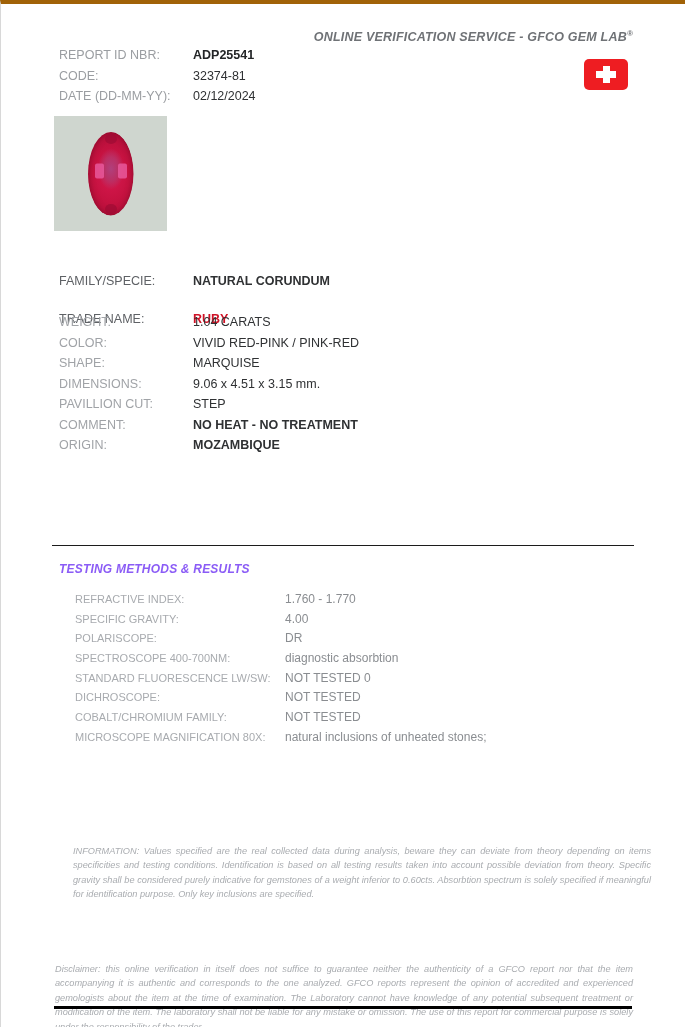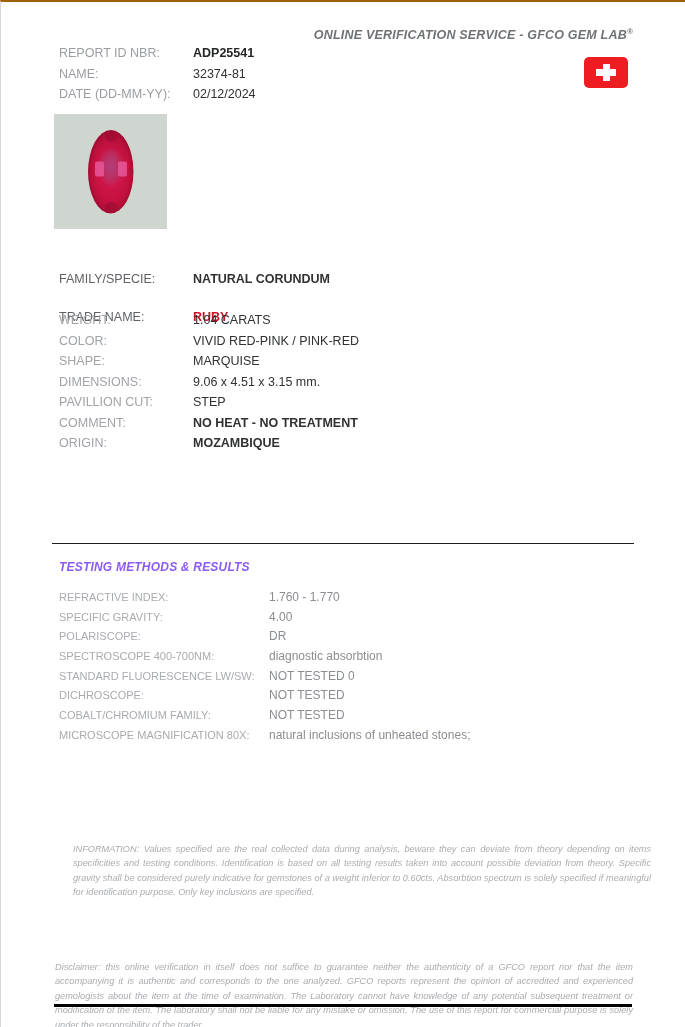--- a/index.html
+++ b/index.html
@@ -9,21 +9,21 @@
   }
   body {
     font-family: "Liberation Sans", sans-serif;
     -webkit-font-smoothing: antialiased;
   }
   .page {
     position: relative;
     width: 685px;
     height: 1027px;
     background: #ffffff;
-    border-top: 2px solid #a16207;
+    border-top: 4px solid #a16207;
     border-left: 1px solid #d8d8d8;
     box-sizing: border-box;
     overflow: hidden;
   }
 
   
   .header-title {
     position: absolute;
     top: 25px;
     right: 52px;
@@ -197,21 +197,21 @@
     letter-spacing: 0.2px;
   }
 
   
   .test-block {
     position: absolute;
     left: 58px;
     top: 588px;
     width: 560px;
   }
-  .test-block .row { height: 19.7px; }
+  .test-block .row { height: 19.7px; margin-left: 16px; }
   .test-block .row .lab {
     width: 210px;
     flex: 0 0 210px;
     font-size: 11px;
     color: #a8abaf;
   }
   .test-block .row .val {
     font-size: 12px;
     color: #8a8d91;
   }
@@ -241,21 +241,21 @@
     <span class="cross-v"></span>
     <span class="cross-h"></span>
   </div>
 
   <div class="id-block">
     <div class="row">
       <span class="lab">REPORT ID NBR:</span>
       <span class="val bold">ADP25541</span>
     </div>
     <div class="row">
-      <span class="lab">NAME:</span>
+      <span class="lab">CODE:</span>
       <span class="val">32374-81</span>
     </div>
     <div class="row">
       <span class="lab">DATE (DD-MM-YY):</span>
       <span class="val">02/12/2024</span>
     </div>
   </div>
 
   <div class="gem-photo">
     <div class="stone">

